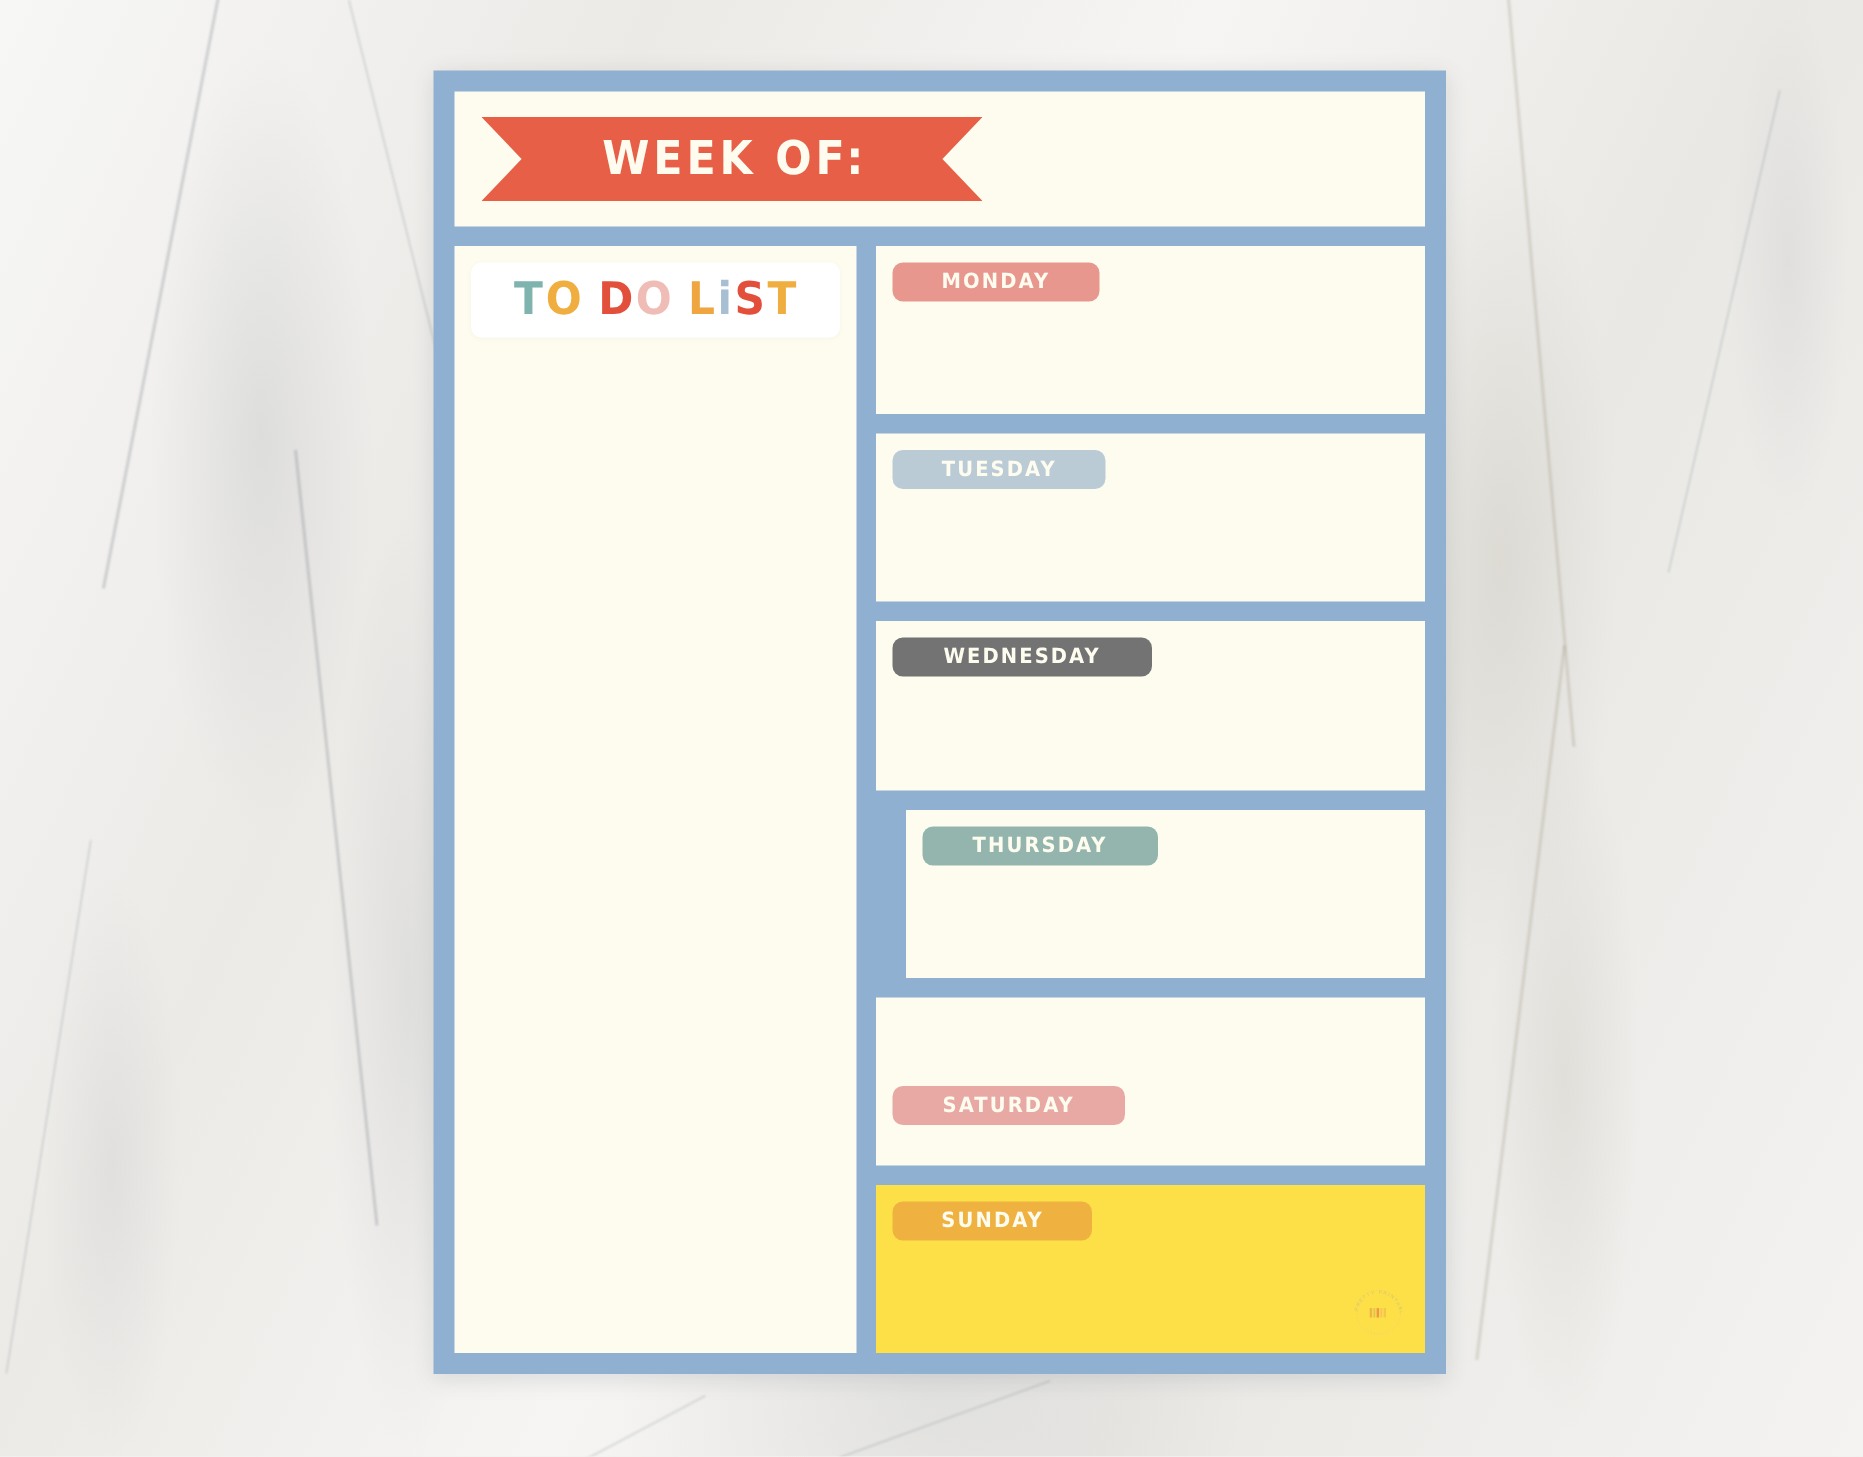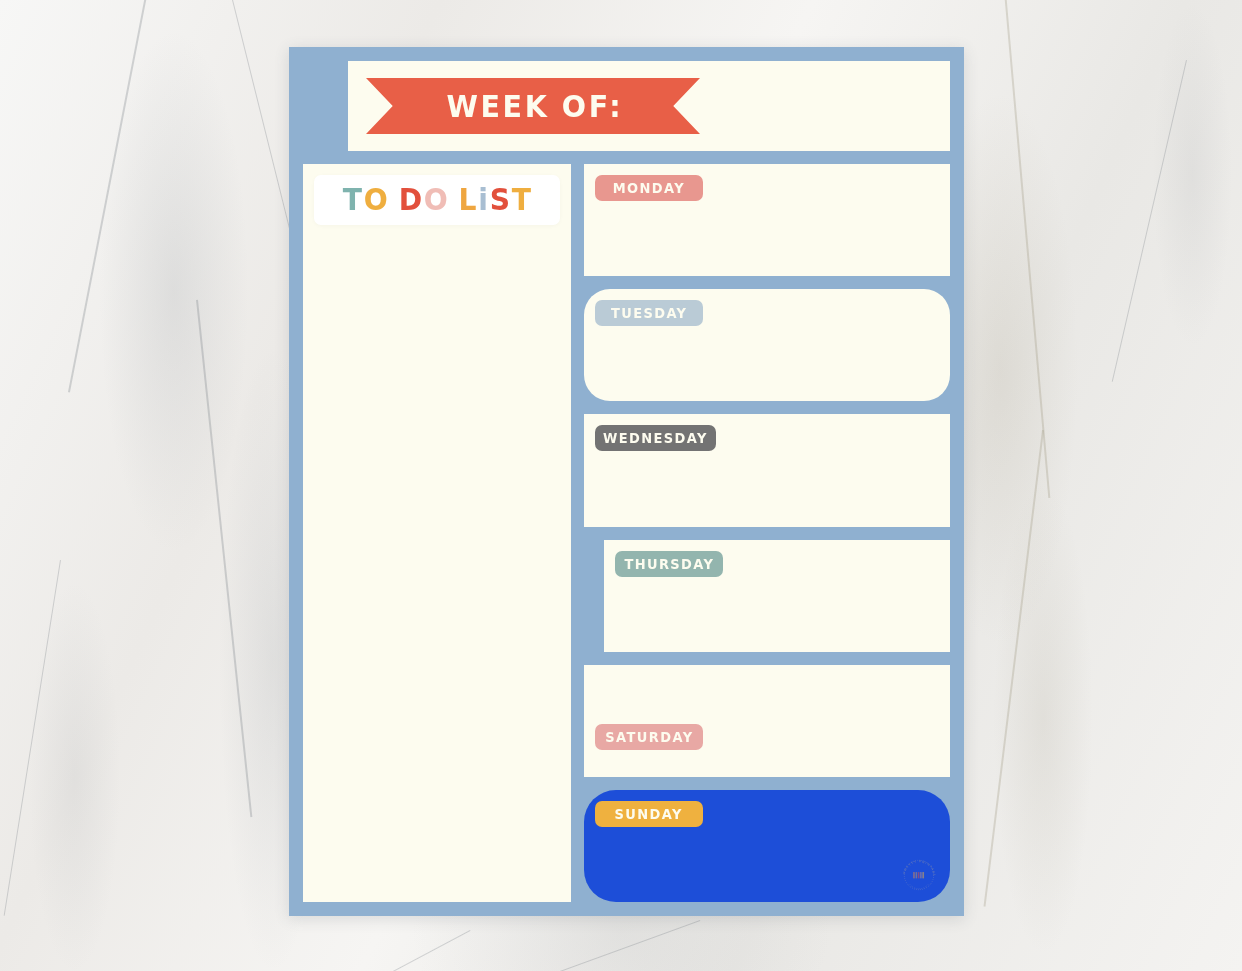--- a/index.html
+++ b/index.html
@@ -42,21 +42,20 @@
     box-shadow:0 3px 14px rgba(70,80,95,.16);
     display:flex; flex-direction:column;
   }
 
   
   .header-card {
     background:#fdfcef;
     height:90px;
     flex:0 0 90px;
     position:relative;
-    margin-left:45px;
   }
   .ribbon {
     position:absolute;
     left:18px; top:17px;
     width:334px; height:56px;
     background:#e85f47;
     clip-path:polygon(
       0% 0%, 100% 0%, 92% 50%, 100% 100%, 0% 100%, 8% 50%
     );
     display:flex; align-items:center; justify-content:center;
@@ -125,21 +124,21 @@
     position:relative;
     padding:11px;
     min-height:0;
   }
   .day-pill {
     display:inline-flex;
     align-items:center;
     justify-content:center;
     height:26px;
     min-width:108px;
-    padding:0 4px;
+    padding:0 30px;
     border-radius:7px;
   }
   .day-label {
     color:#fdfcef;
     font-size:14px;
     font-weight:bold;
     letter-spacing:1.5px;
     font-family:"DejaVu Sans", sans-serif;
     transform:scaleX(.93);
     white-space:nowrap;
@@ -201,21 +200,21 @@
     </div>
 
     <div class="days-col">
 
       <div class="day-card" style="background: rgb(253, 252, 239);">
         <div class="day-pill" style="background: rgb(232, 151, 143);">
           <span class="day-label" style="color: rgb(253, 252, 239);">MONDAY</span>
         </div>
       </div>
 
-      <div class="day-card" style="background: rgb(253, 252, 239); border-radius: 26px;">
+      <div class="day-card" style="background: rgb(253, 252, 239);">
         <div class="day-pill" style="background: rgb(186, 203, 214);">
           <span class="day-label" style="color: rgb(253, 252, 239);">TUESDAY</span>
         </div>
       </div>
 
       <div class="day-card" style="background: rgb(253, 252, 239);">
         <div class="day-pill" style="background: #737373;">
           <span class="day-label" style="color: rgb(253, 252, 239);">WEDNESDAY</span>
         </div>
       </div>
@@ -226,21 +225,21 @@
         </div>
       </div>
 
 
       <div class="day-card" style="background: rgb(253, 252, 239);">
         <div class="day-pill" style="background: rgb(232, 168, 164); margin-top: 48px;">
           <span class="day-label" style="color: rgb(253, 252, 239);">SATURDAY</span>
         </div>
       </div>
 
-      <div class="day-card" style="background: #1d4ed8; border-radius: 32px;">
+      <div class="day-card" style="background: #fde047;">
         <div class="day-pill" style="background: rgb(239, 177, 63);">
           <span class="day-label" style="color: rgb(253, 252, 239);">SUNDAY</span>
         </div>
         <svg class="watermark" viewBox="0 0 100 100">
           <defs>
             <path id="arcpath" d="M 16,54 A 34,34 0 0 1 84,54" fill="none"></path>
           </defs>
           <circle cx="50" cy="50" r="35" fill="none" stroke="#cdbfa6" stroke-width="1.4" stroke-dasharray="1.6 3.4"></circle>
           <text font-size="7.5" fill="#b7a98e" font-family="'Liberation Sans',sans-serif" letter-spacing="2.2">
             <textPath href="#arcpath" startOffset="6%">PRETTY PRINTABLE</textPath>

